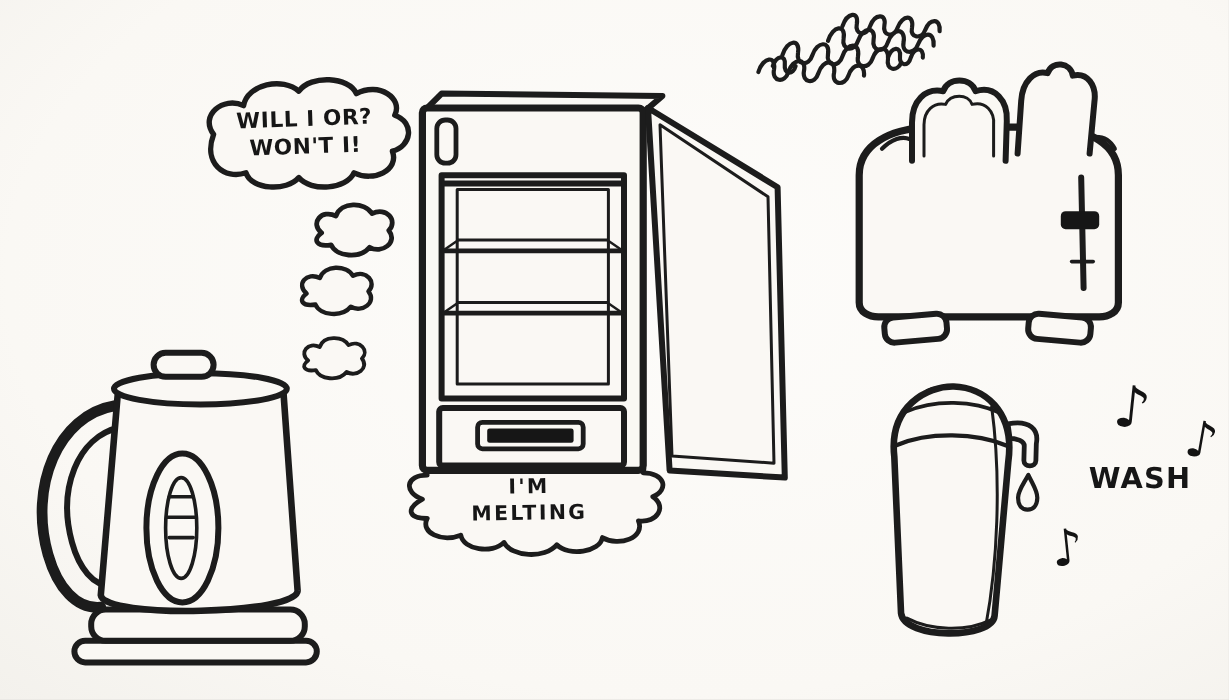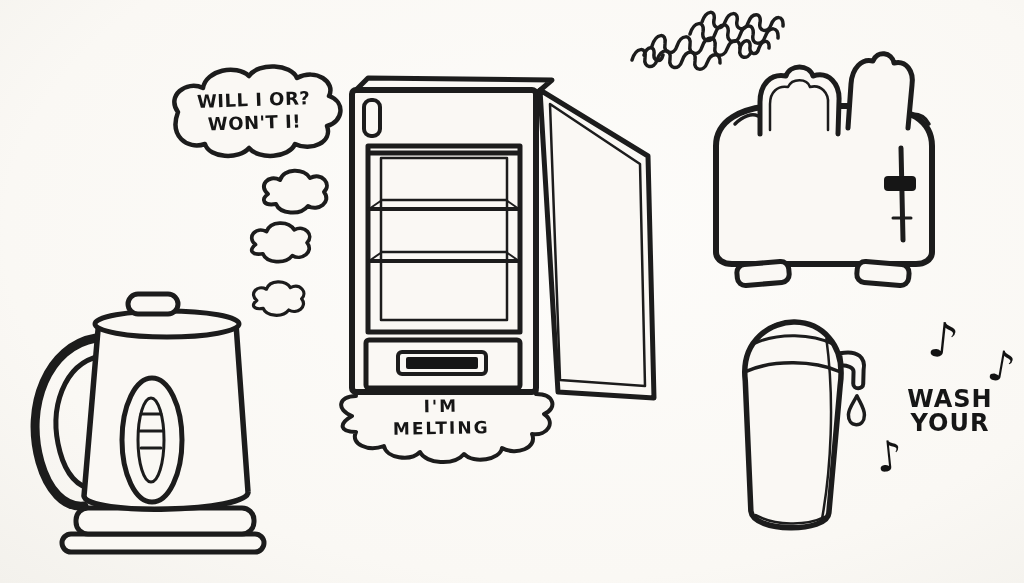--- a/index.html
+++ b/index.html
@@ -129,20 +129,19 @@
     <div>WON'T I!</div>
   </div>
 
   <div class="caption melt-text">
     <div>I'M</div>
     <div>MELTING</div>
   </div>
 
   <div class="caption wash-text">
     <div>WASH</div>
-    <div>YOUR</div>
   </div>
 
   <span class="note note-1">♪</span>
   <span class="note note-2">♪</span>
   <span class="note note-3">♪</span>
 
 </div>
 
 </body></html>

